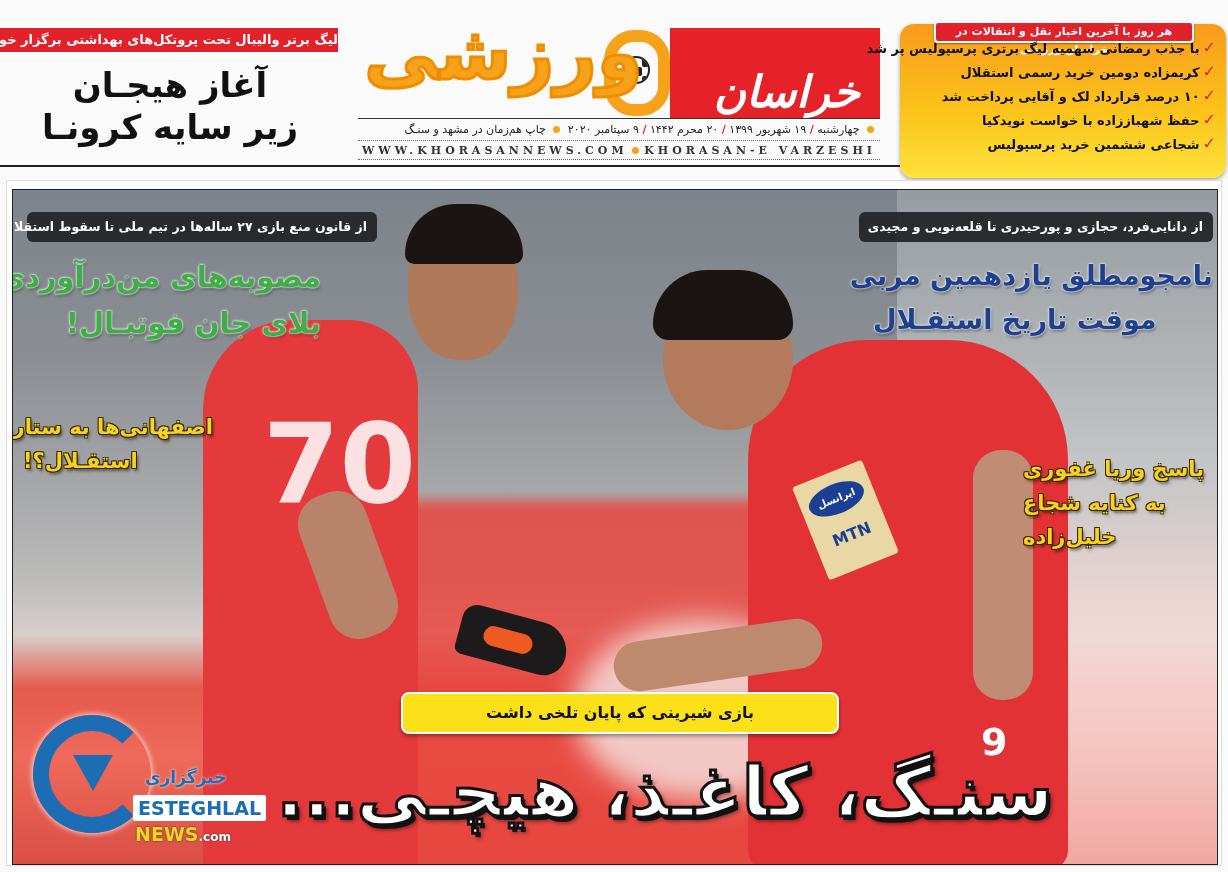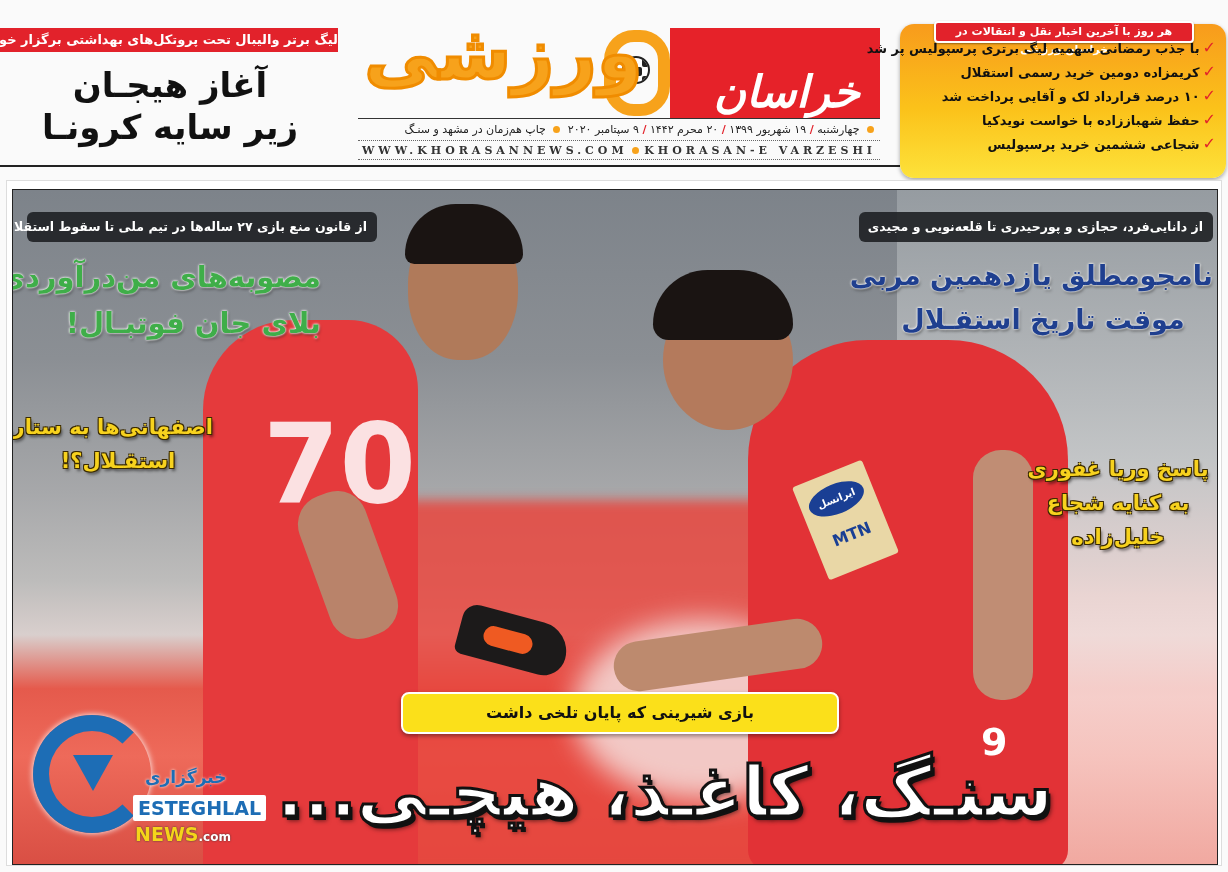--- a/index.html
+++ b/index.html
@@ -69,21 +69,21 @@
   .sponsor-oval{position:absolute;left:8px;top:12px;width:58px;height:30px;border-radius:50%;background:#1a3f94;color:#fff;font-size:10px;text-align:center;line-height:30px;font-weight:bold;}
   .sponsor-mtn{position:absolute;left:10px;top:56px;width:56px;text-align:center;color:#1a3f94;font-weight:bold;font-size:16px;direction:ltr;}
   .player2-num{position:absolute;left:968px;top:530px;font-size:38px;color:#fff;font-weight:bold;direction:ltr;}
 
   
   .kicker-dark{position:absolute;height:30px;background:rgba(30,32,36,.9);border-radius:6px;color:#fff;font-weight:bold;
     font-size:12.5px;line-height:30px;padding:0 10px;white-space:nowrap;text-align:center;}
   .k-left{left:14px;top:22px;width:350px;}
   .k-right{left:846px;top:22px;width:354px;}
 
-  .hl{position:absolute;font-weight:bold;white-space:nowrap;text-align:center;}
+  .hl{position:absolute;font-weight:bold;white-space:nowrap;text-align:left;}
   .hl-green{left:8px;top:64px;width:300px;font-size:29px;line-height:46px;color:#3fae49;
     text-shadow:0 0 2px #fff,0 0 3px #fff,1px 2px 3px rgba(0,0,0,.5);text-align:right;}
   .hl-blue{left:860px;top:64px;width:340px;font-size:27px;line-height:44px;color:#1f3f8f;
     text-shadow:0 0 2px #fff,0 0 3px #fff,1px 2px 3px rgba(0,0,0,.5);}
   .hl-yellow-l{left:10px;top:220px;width:190px;font-size:21px;line-height:34px;color:#f7d21e;
     text-shadow:-1px -1px 0 #3a2a00,1px -1px 0 #3a2a00,-1px 1px 0 #3a2a00,1px 1px 0 #3a2a00,2px 3px 3px rgba(0,0,0,.5);}
   .hl-yellow-r{left:1010px;top:222px;width:190px;font-size:21px;line-height:34px;color:#f7d21e;
     text-shadow:-1px -1px 0 #3a2a00,1px -1px 0 #3a2a00,-1px 1px 0 #3a2a00,1px 1px 0 #3a2a00,2px 3px 3px rgba(0,0,0,.5);margin-top:40px;}
 
   .subhead{position:absolute;left:388px;top:502px;width:438px;height:42px;background:#fbe01a;border:2px solid #fff;border-radius:8px;

